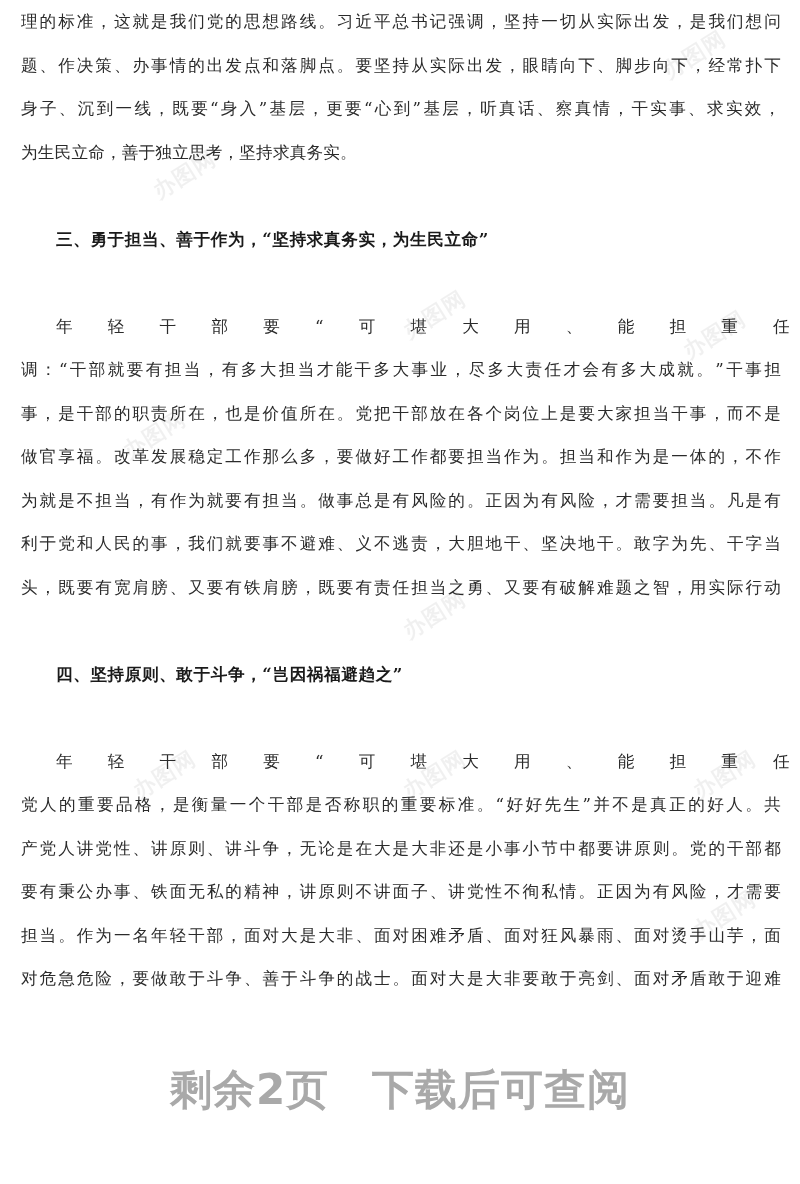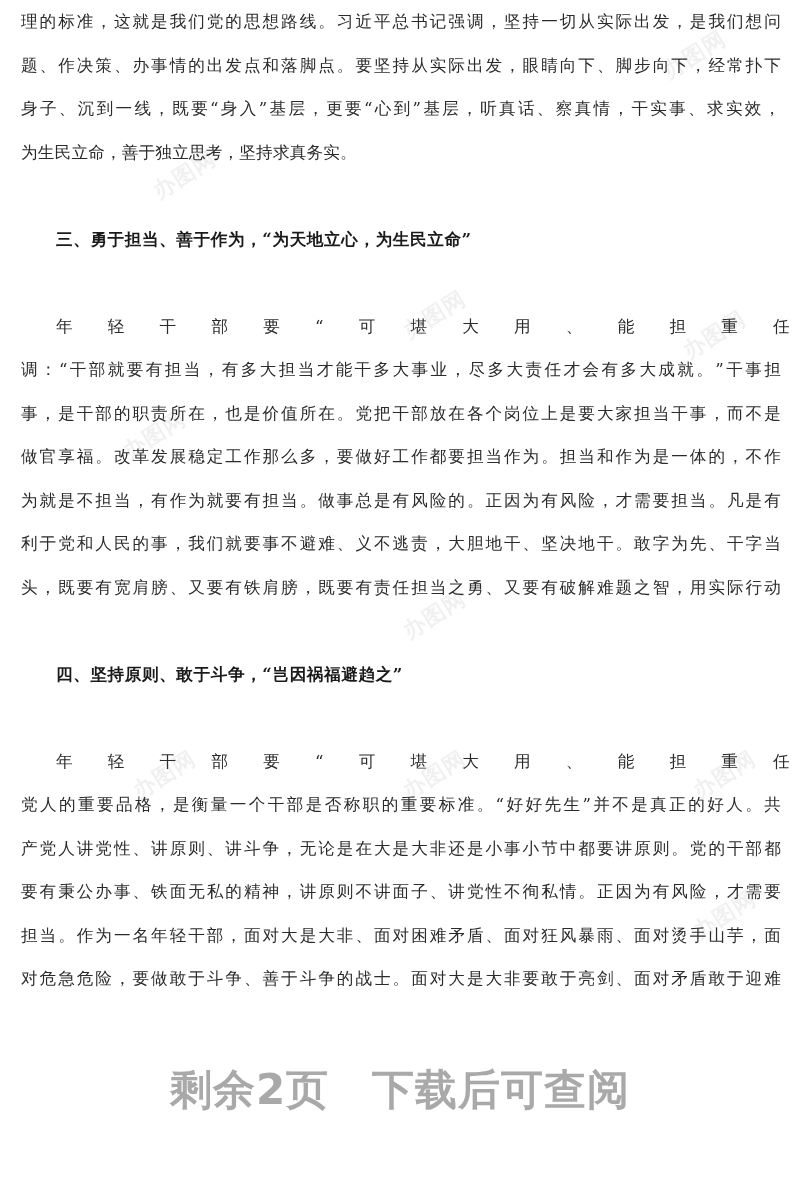--- a/index.html
+++ b/index.html
@@ -253,21 +253,21 @@
         <span>、</span>
         <span>求</span>
         <span>实</span>
         <span>效</span>
         <span>，</span>
       </div>
     <div class="line short">为生民立命，善于独立思考，坚持求真务实。</div>
 
     <div class="line spacer"></div>
 
-    <div class="line head">三、勇于担当、善于作为，“为天地立心，为生民立命”</div>
+    <div class="line head">三、勇于担当、善于作为，“坚持求真务实，为生民立命”</div>
 
     <div class="line spacer"></div>
 
     <div class="line justify indent stretch">
         <span style="width: 35px;"></span>
         <span>年</span>
         <span>轻</span>
         <span>干</span>
         <span>部</span>
         <span>要</span>

